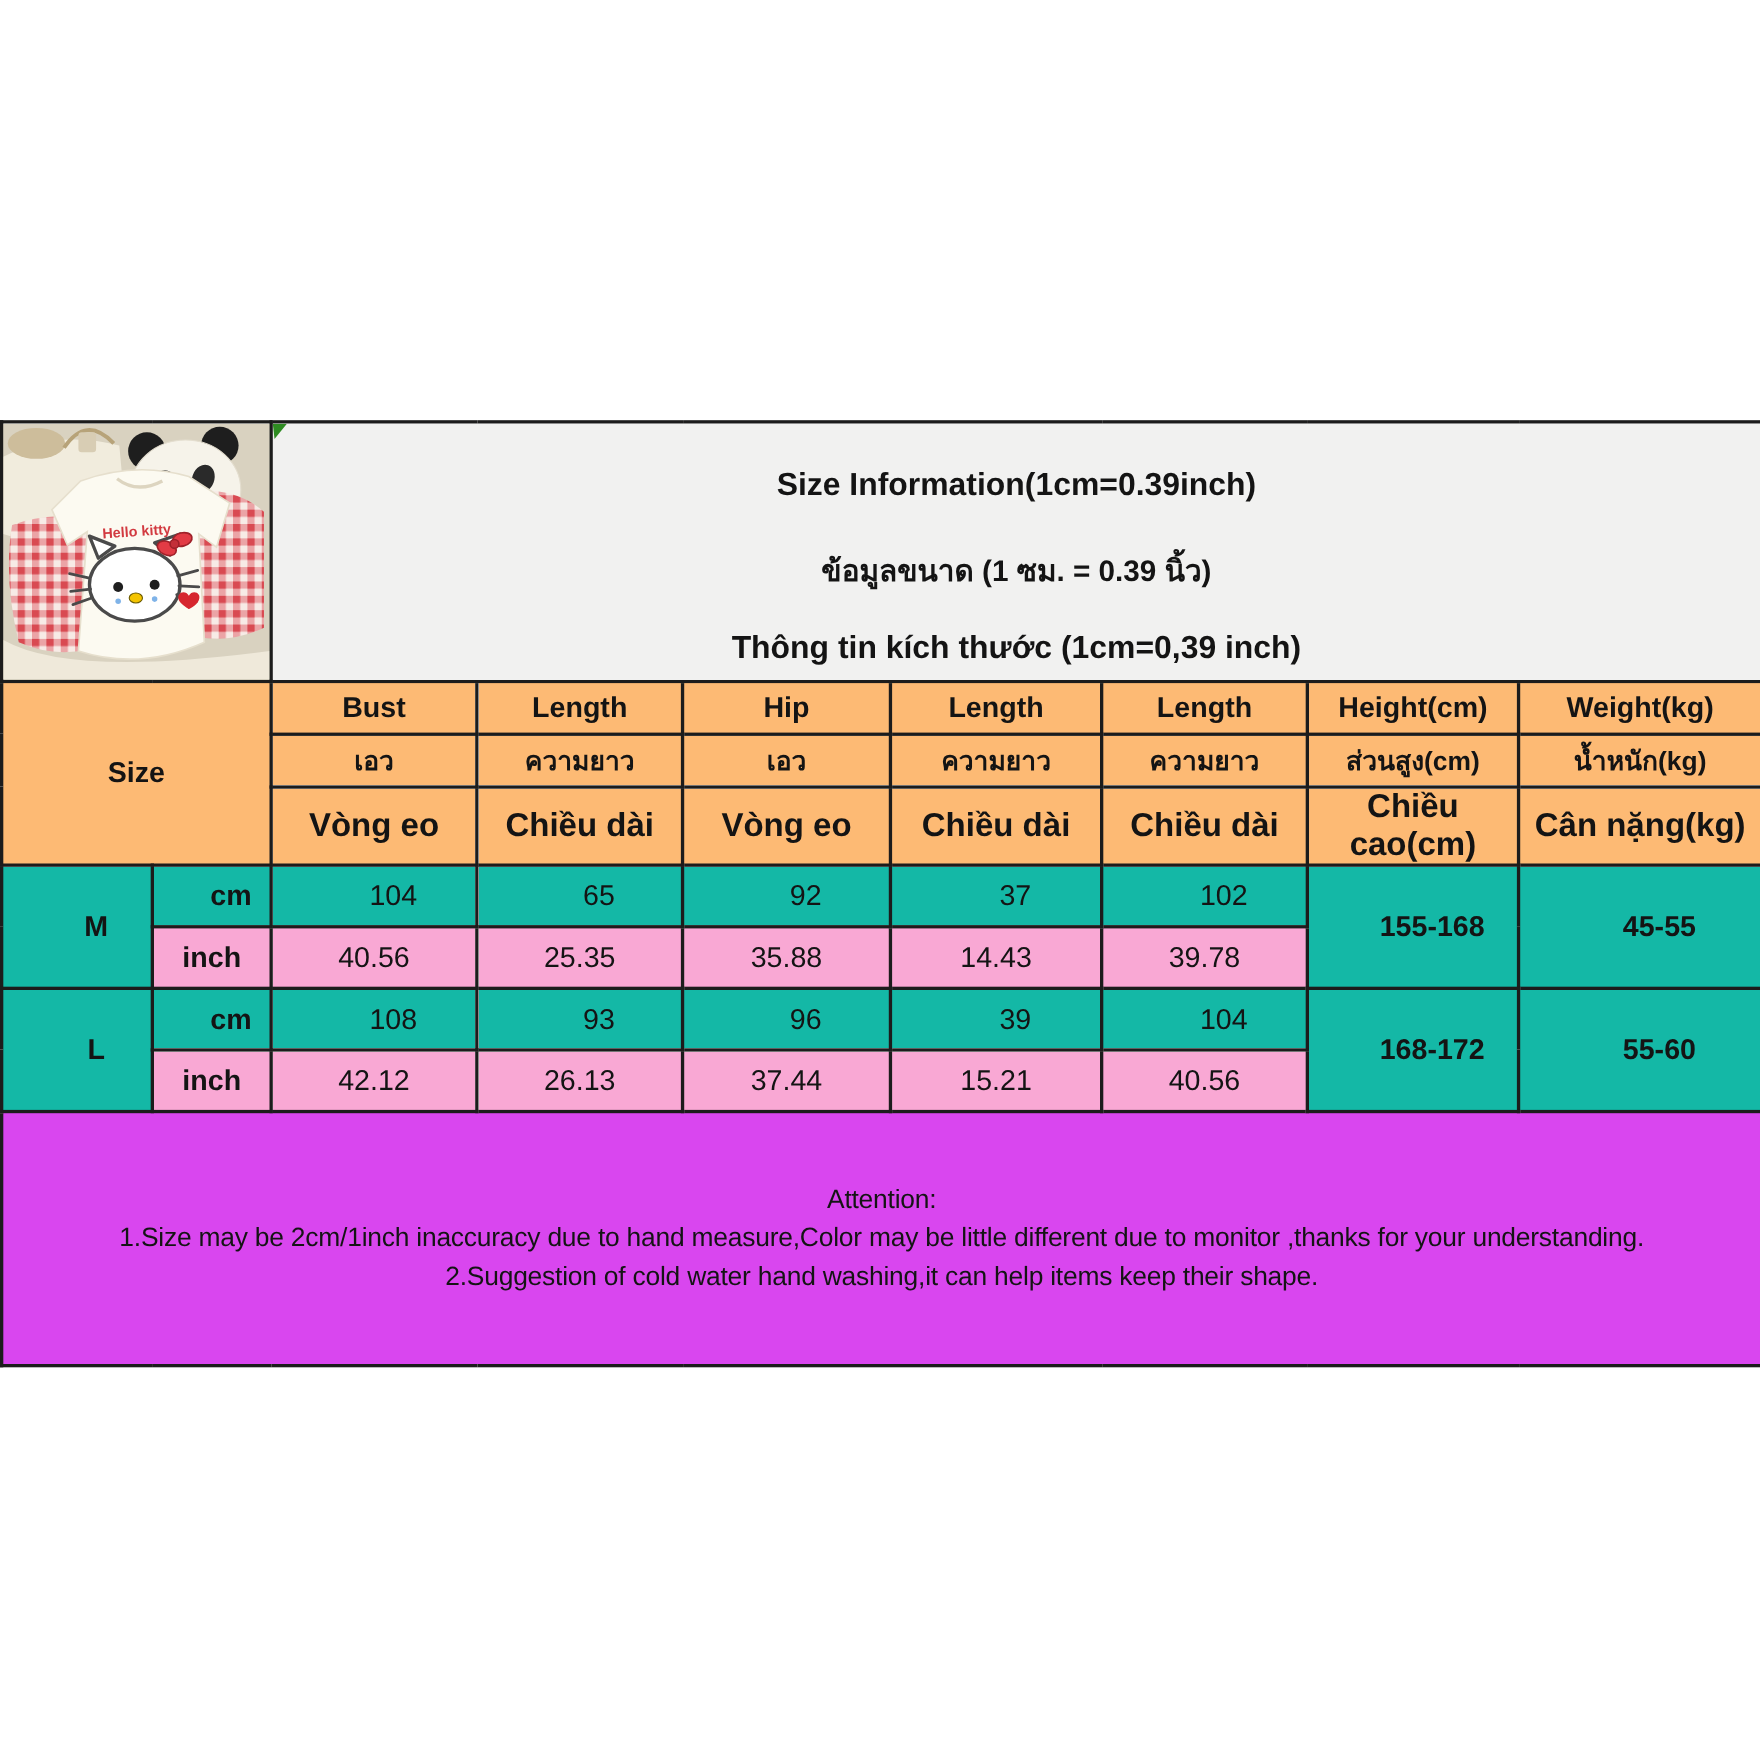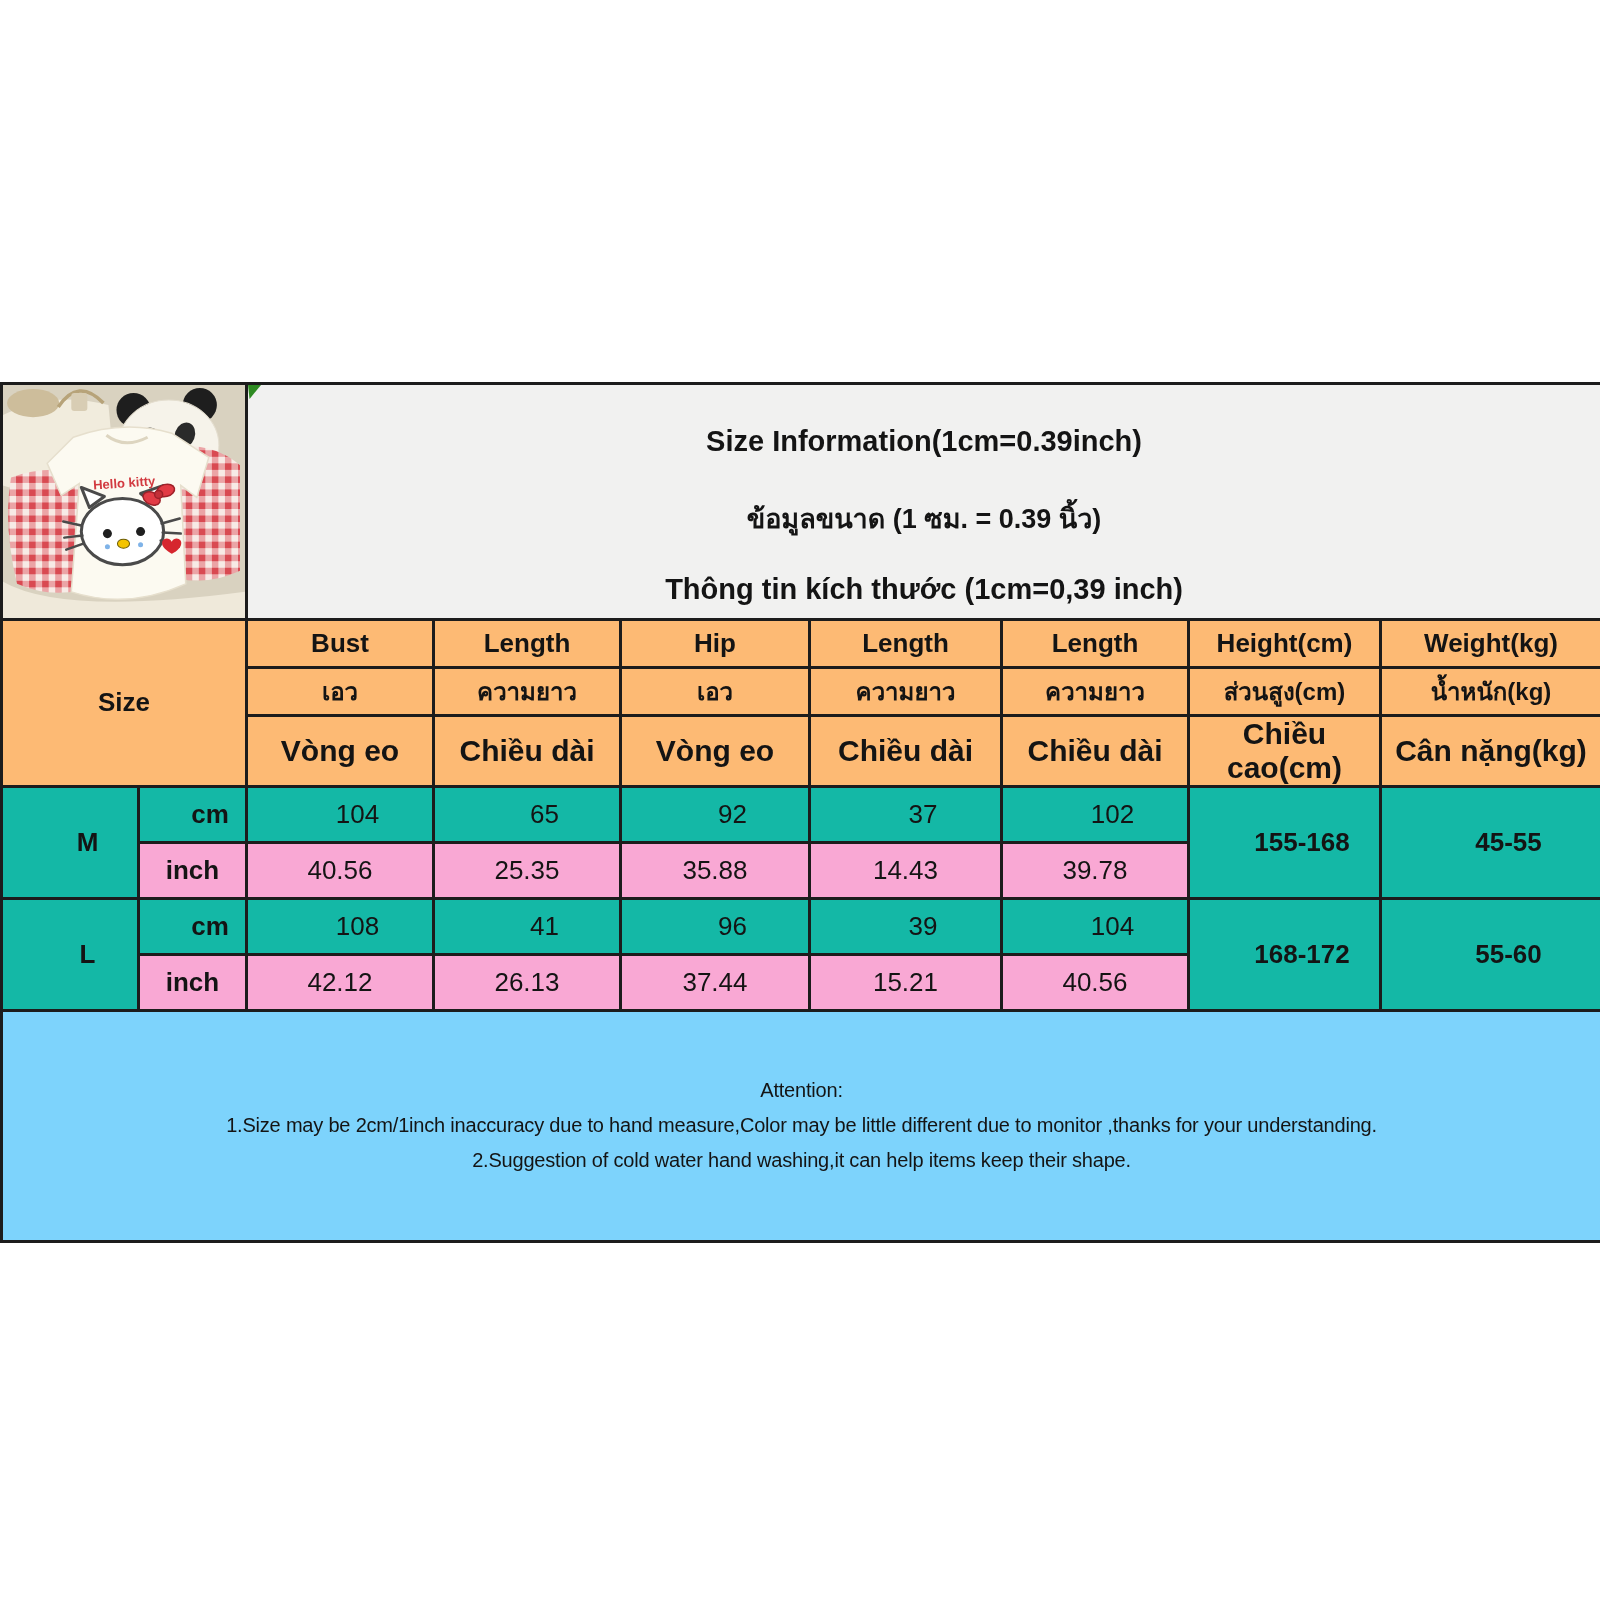--- a/index.html
+++ b/index.html
@@ -34,22 +34,22 @@
   tr.hdr-th td{font-size:24px;}
   tr.hdr-vi td{font-size:30px;}
   
   td.sz{background:#e0e0e0;font-weight:bold;font-size:28px;}
   td.unit{font-weight:bold;font-size:26px;}
   tr.row-cm td{background:#14b8a6;font-size:26px;padding-left:35px;}
   tr.row-inch td{background:#f9a8d4;font-size:26px;}
   td.hw{background:#efefef;font-size:26px;font-weight:bold;}
   
   td.attention-cell{
-    background:#7dd3fc;text-align:left;vertical-align:top;
-    padding:5px 8px 0 8px;font-size:20px;line-height:35px;letter-spacing:-0.2px;
+    background:#d946ef;text-align:left;vertical-align:top;
+    padding:5px 8px 0 8px;font-size:24px;line-height:35px;letter-spacing:-0.2px;
   }
   .attention-cell div{white-space:nowrap;}
 </style>
 </head>
 <body>
 
 <div class="spacer-top"></div>
 
 <table class="size-table">
   <colgroup>
@@ -174,21 +174,21 @@
     <td>25.35</td>
     <td>35.88</td>
     <td>14.43</td>
     <td>39.78</td>
   </tr>
 
   <tr class="row-cm" style="height:56px">
     <td class="sz" rowspan="2">L</td>
     <td class="unit">cm</td>
     <td>108</td>
-    <td>41</td>
+    <td>93</td>
     <td>96</td>
     <td>39</td>
     <td>104</td>
     <td class="hw" rowspan="2">168-172</td>
     <td class="hw" rowspan="2">55-60</td>
   </tr>
   <tr class="row-inch" style="height:56px">
     <td class="unit">inch</td>
     <td>42.12</td>
     <td>26.13</td>

